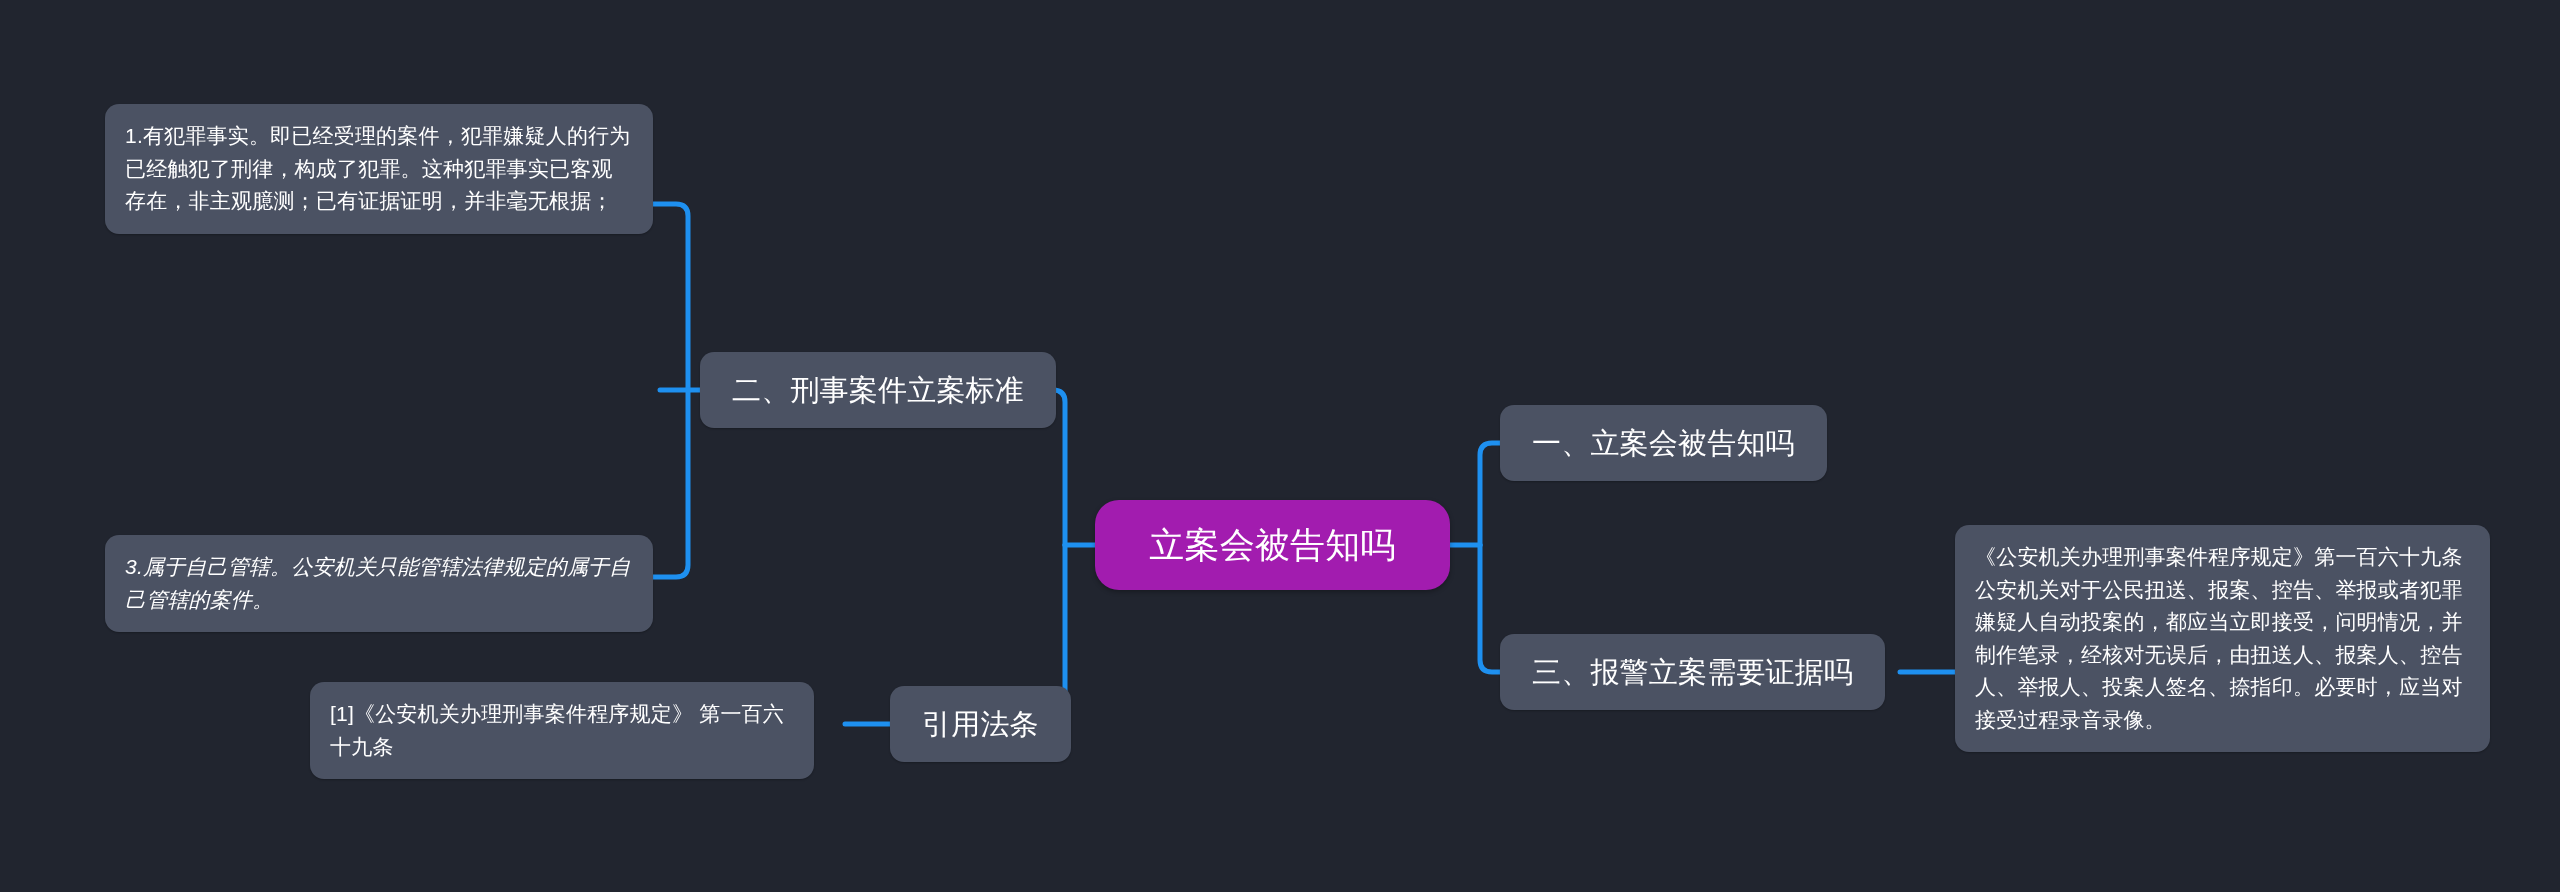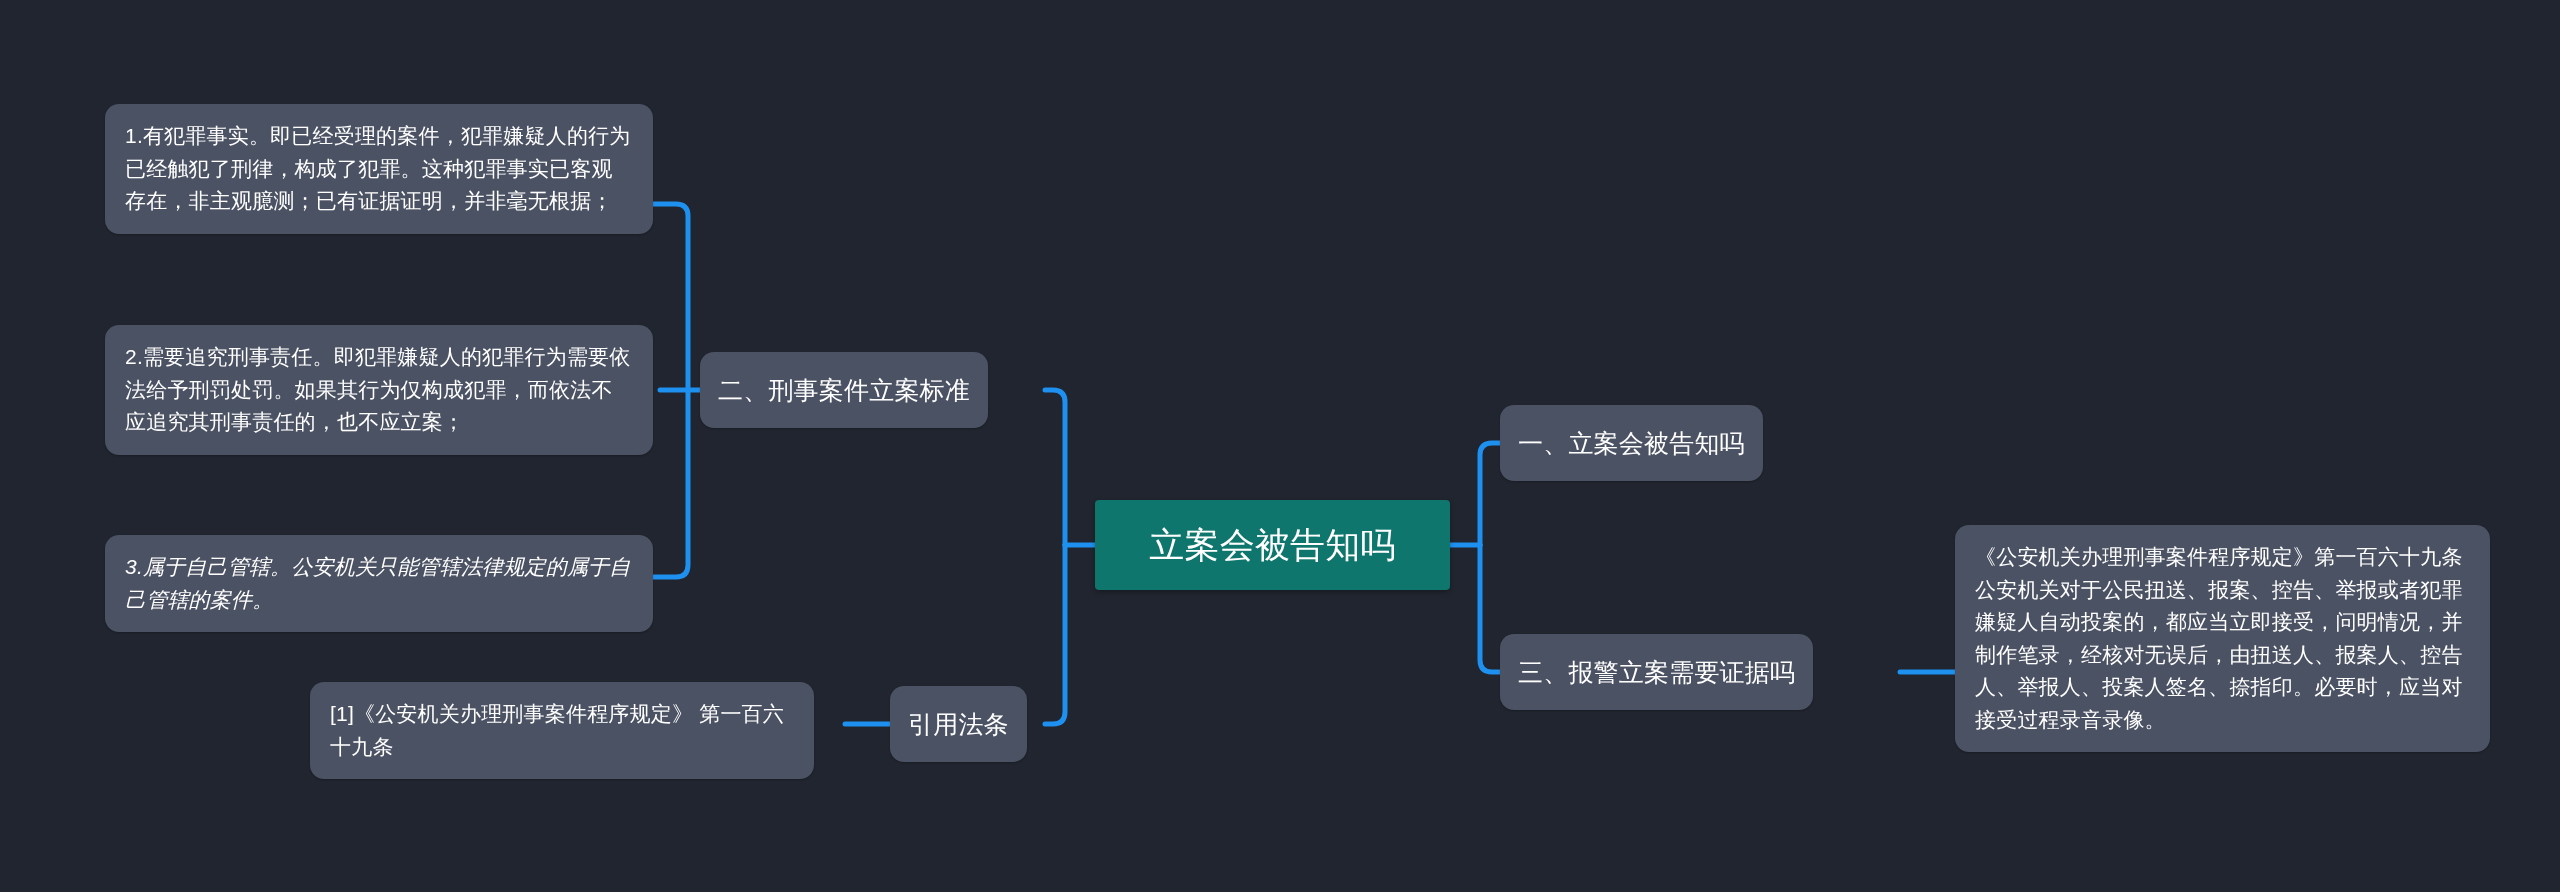--- a/index.html
+++ b/index.html
@@ -39,29 +39,29 @@
     letter-spacing: 0.2px;
   }
   
   .leaf {
     padding: 16px 20px;
     font-size: 21px;
   }
   .leaf .node-text { text-align: left; }
   
   .branch {
-    padding: 14px 18px;
-    font-size: 25px;
+    padding: 14px 32px;
+    font-size: 29px;
     justify-content: center;
   }
   
   .root {
     position: absolute;
-    background: #0f766e;
-    border-radius: 4px;
+    background: #a21caf;
+    border-radius: 24px;
     color: #ffffff;
     display: flex;
     align-items: center;
     justify-content: center;
     font-size: 35px;
     padding: 16px 28px;
     box-shadow: 0 2px 5px rgba(0,0,0,0.3);
   }
 </style>
 </head>
@@ -88,23 +88,20 @@
       <path d="M 1480 545 L 1480 660 Q 1480 672 1492 672 L 1500 672"></path>
 
       <path d="M 1900 672 L 1955 672"></path>
     </g>
   </svg>
 
   <div class="node leaf" style="left:105px; top:104px; width:548px;">
     <span class="node-text">1.有犯罪事实。即已经受理的案件，犯罪嫌疑人的行为已经触犯了刑律，构成了犯罪。这种犯罪事实已客观存在，非主观臆测；已有证据证明，并非毫无根据；</span>
   </div>
 
-  <div class="node leaf" style="left:105px; top:325px; width:548px;">
-    <span class="node-text">2.需要追究刑事责任。即犯罪嫌疑人的犯罪行为需要依法给予刑罚处罚。如果其行为仅构成犯罪，而依法不应追究其刑事责任的，也不应立案；</span>
-  </div>
 
   <div class="node leaf" style="left:105px; top:535px; width:548px;font-style:italic;">
     <span class="node-text">3.属于自己管辖。公安机关只能管辖法律规定的属于自己管辖的案件。</span>
   </div>
 
   <div class="node branch" style="left:700px; top:352px; height:76px;">
     <span class="node-text">二、刑事案件立案标准</span>
   </div>
 
   <div class="node leaf" style="left:310px; top:660px; width:504px;margin-top:22px;">

